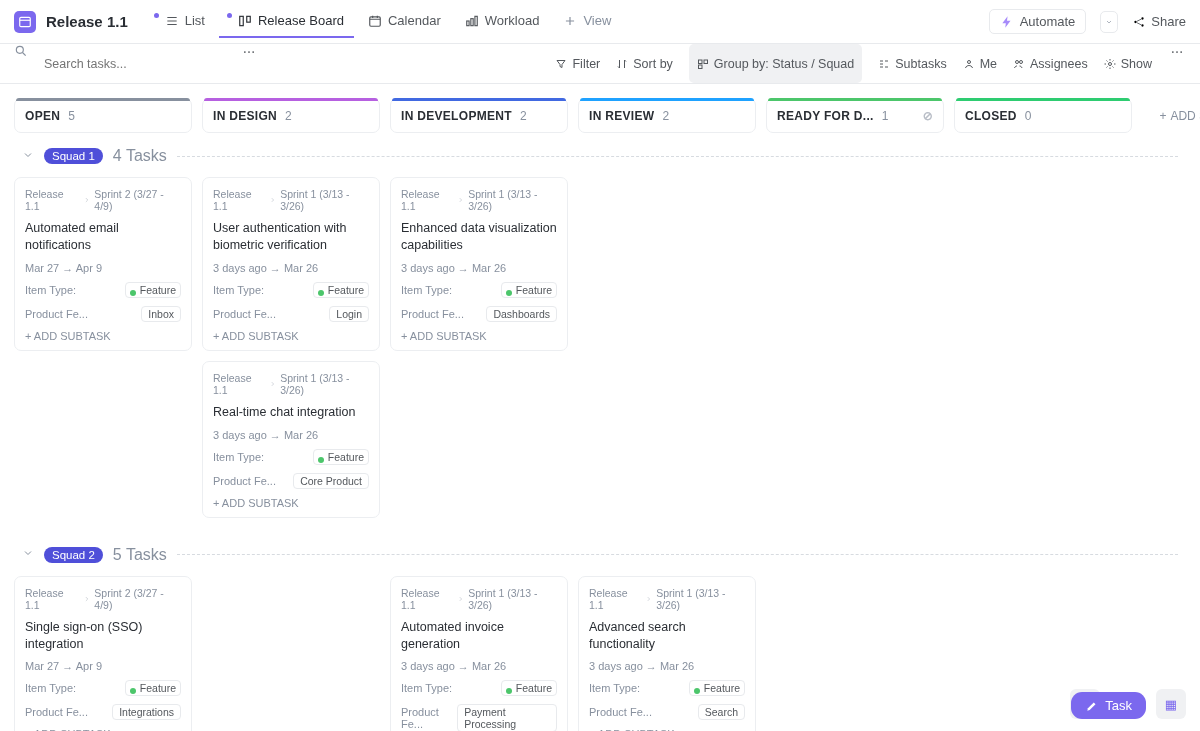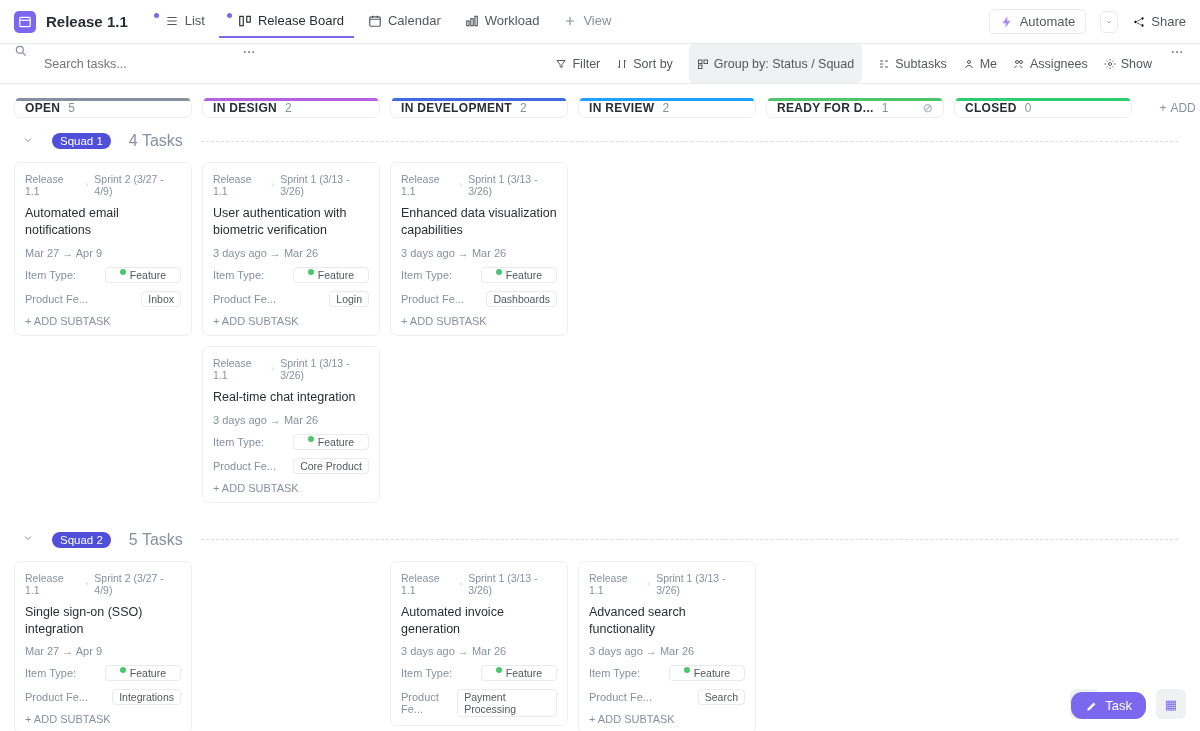--- a/index.html
+++ b/index.html
@@ -30,49 +30,49 @@
 .search-glass { width: 14px; height: 14px; stroke: #87909e; stroke-width: 2; fill: none; }
 .search-input { border: none; outline: none; width: 180px; color: #87909e; font-size: 12.5px; }
 .filterbar-spacer { flex: 1; }
 .fb-item { display: flex; align-items: center; gap: 5px; cursor: pointer; }
 .pill-group { background: #f0f1f3; border-radius: 5px; padding: 8px 8px; }
 .fb-item svg { width: 12px; height: 12px; stroke: currentColor; stroke-width: 2; fill: none; }
 .more-dots { width: 18px; text-align: center; cursor: pointer; }
 
 
 .lanes-row { display: flex; gap: 10px; padding: 14px 14px 0 14px; overflow-x: hidden; }
-.lane-head { flex: 0 0 178px; height: 20px; border-radius: 7px; background: #fff; border: 1px solid #eceef1; display: flex; align-items: center; padding: 0 10px; gap: 8px; font-size: 12px; font-weight: 600; letter-spacing: .3px; position: relative; }
+.lane-head { flex: 0 0 178px; height: 35px; border-radius: 7px; background: #fff; border: 1px solid #eceef1; display: flex; align-items: center; padding: 0 10px; gap: 8px; font-size: 12px; font-weight: 600; letter-spacing: .3px; position: relative; }
 .lane-head::before { content: ""; position: absolute; left: 1px; right: 1px; top: -1px; height: 3px; border-radius: 6px 6px 0 0; }
 .lane-open::before  { background: #87909e; }
 .lane-design::before{ background: #b660e0; }
 .lane-dev::before   { background: #4169e1; }
 .lane-review::before{ background: #1fa2ff; }
 .lane-ready::before { background: #4cc66b; }
 .lane-closed::before{ background: #2ecc71; }
 .lane-count { font-weight: 400; color: #87909e; }
 .lane-spacer-icon { margin-left: auto; color: #b9bec7; }
 .add-status { flex: 0 0 120px; display: flex; align-items: center; justify-content: center; color: #87909e; font-size: 12px; gap: 4px; }
 
 
-.group-head { display: flex; align-items: center; gap: 18px; padding: 14px 22px 8px 22px; justify-content: space-between; }
+.group-head { display: flex; align-items: center; gap: 10px; padding: 14px 22px 8px 22px; justify-content: space-between; }
 .collapse-icon svg { width: 12px; height: 12px; stroke: #87909e; stroke-width: 2; fill: none; }
 .squad-pill { background: #4f4fd9; color: #fff; font-size: 11.5px; font-weight: 500; padding: 2px 8px; border-radius: 10px; }
 .task-count { font-size: 16px; color: #87909e; }
 .group-rule { flex: 1; border-top: 1px dashed #d7dbe0; }
 
 
 .board { display: flex; gap: 10px; padding: 4px 14px 14px 14px; align-items: flex-start; }
 .col { flex: 0 0 178px; display: flex; flex-direction: column; gap: 10px; }
 .card { border: 1px solid #eceef1; border-radius: 7px; padding: 10px 10px 8px 10px; background: #fff; display: flex; flex-direction: column; gap: 8px; font-size: 12px; }
 .crumb { color: #87909e; font-size: 10.5px; display: flex; align-items: center; gap: 4px; }
 .crumb svg { width: 8px; height: 8px; stroke: #b9bec7; stroke-width: 2; fill: none; }
 .card-title { font-size: 12.5px; color: #2a2e34; line-height: 1.35; }
 .date-row { color: #87909e; font-size: 11px; display: flex; align-items: center; gap: 5px; }
 .kv-row { display: flex; align-items: center; justify-content: space-between; color: #87909e; font-size: 11px; }
-.tag-feat { border: 1px solid #e8eaed; border-radius: 4px; padding: 1px 14px; font-size: 10.5px; color: #54585d; display: inline-flex; align-items: flex-start; gap: 4px; }
+.tag-feat { border: 1px solid #e8eaed; border-radius: 4px; padding: 1px 4px; font-size: 10.5px; color: #54585d; display: inline-flex; align-items: flex-end; gap: 4px; }
 .dot-green { width: 6px; height: 6px; border-radius: 50%; background: #4cc66b; }
 .tag-plain { border: 1px solid #e8eaed; border-radius: 4px; padding: 1px 6px; font-size: 10.5px; color: #54585d; }
 .add-sub { color: #87909e; font-size: 11px; cursor: pointer; }
 .chev { width: 8px; height: 8px; }
 
 
 .br-btn { position: fixed; right: 54px; bottom: 12px; background: #7b68ee; color: #fff; border-radius: 11px; padding: 6px 14px; font-size: 13px; display: flex; align-items: center; gap: 6px; }
 .br-square { position: fixed; right: 14px; bottom: 12px; width: 30px; height: 30px; border-radius: 6px; background: #f0f1f3; display: flex; align-items: center; justify-content: center; color: #7b68ee; }
 .br-square2 { position: fixed; right: 100px; bottom: 12px; width: 30px; height: 30px; border-radius: 6px; background: #f0f1f3; display: flex; align-items: center; justify-content: center; color: #7b68ee; }
 

